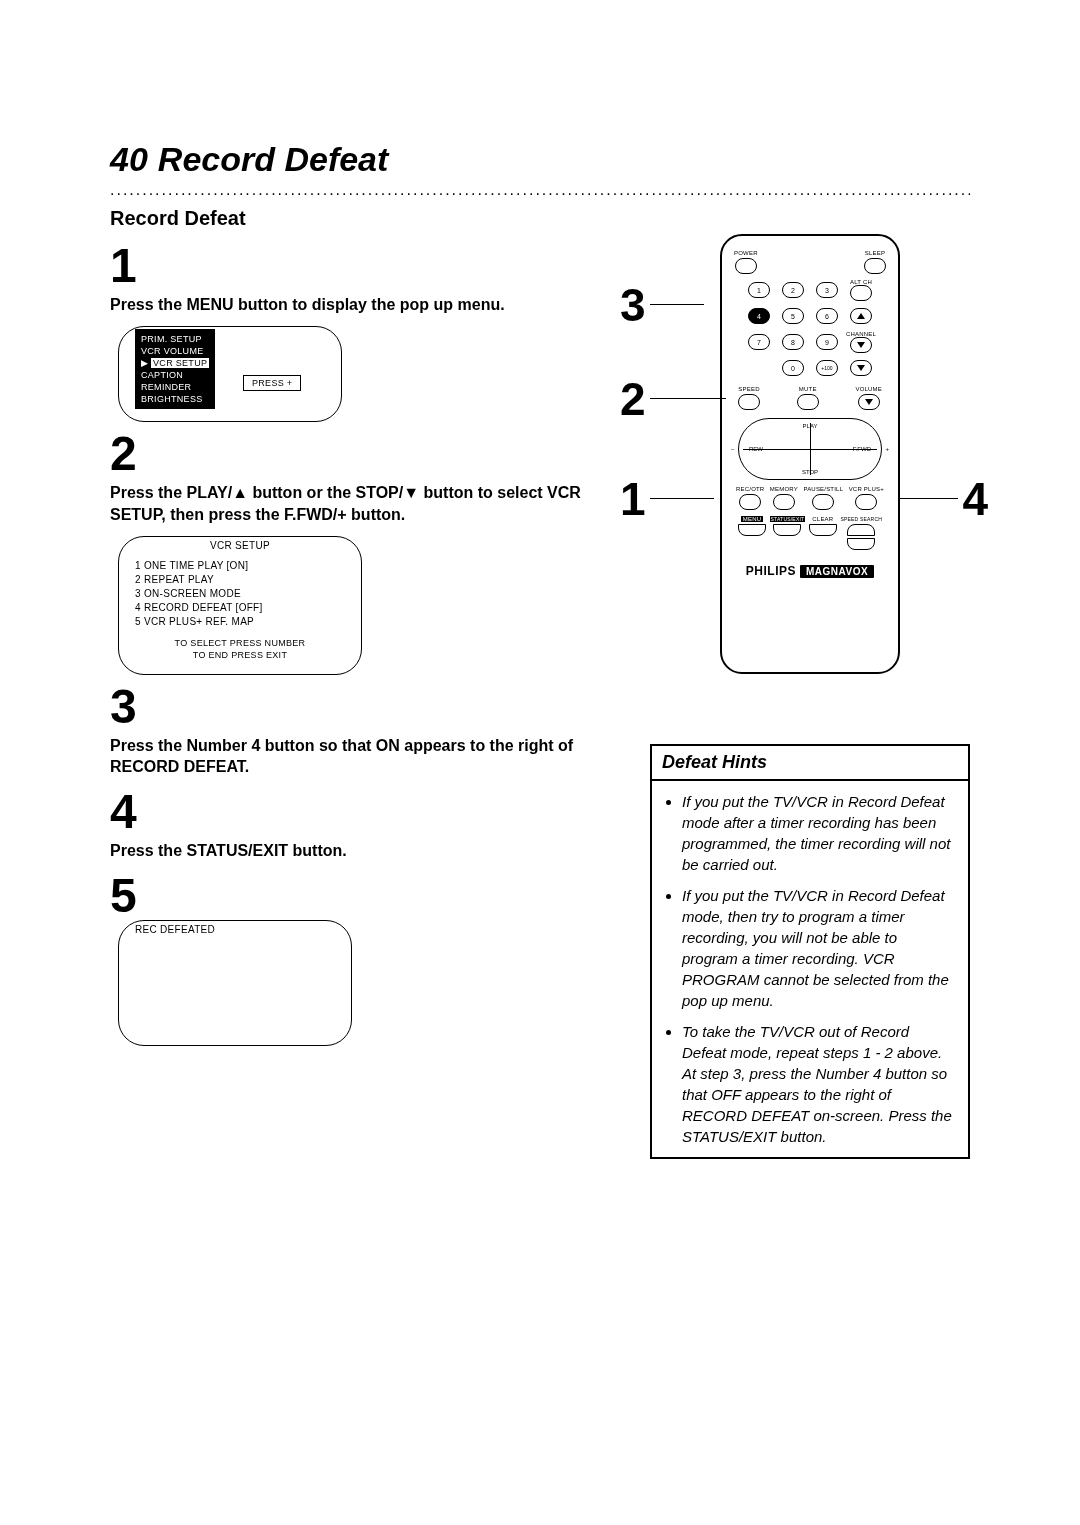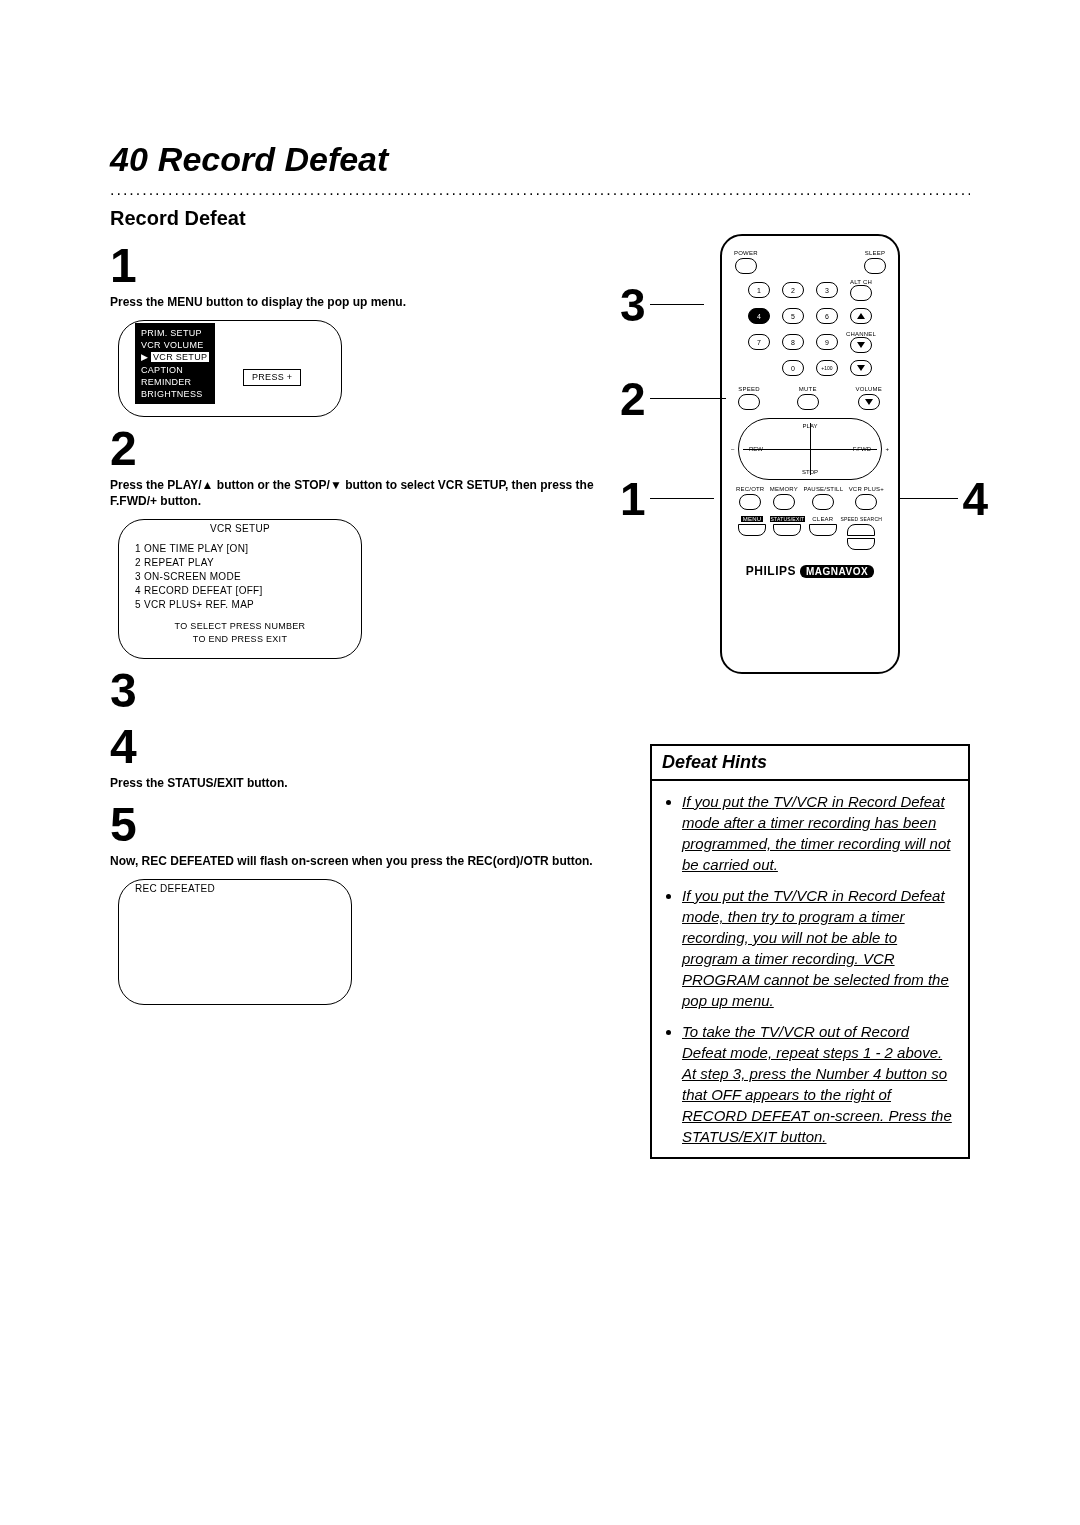--- a/index.html
+++ b/index.html
@@ -58,21 +58,21 @@
     position: relative;
   }
 
   .step-num {
     font-size: 48px;
     font-weight: bold;
     line-height: 1;
     margin-top: 8px;
   }
   .step-text {
-    font-size: 12px;
+    font-size: 16px;
     font-weight: bold;
     margin: 4px 0 10px 0;
     line-height: 1.35;
   }
 
   
   .osd {
     border: 1px solid #000;
     border-radius: 26px;
     padding: 2px 16px 12px 16px;
@@ -168,21 +168,21 @@
   .transport .lbl{position:absolute;font-size:6px;}
 
   .row5 { display:flex; justify-content:space-between; padding:0 2px; margin-top:6px;}
   .row5 .col{display:flex;flex-direction:column;align-items:center;gap:2px;}
   .row4 { display:flex; justify-content:space-between; padding:0 4px; margin-top:6px;}
   .row4 .col{display:flex;flex-direction:column;align-items:center;gap:2px;}
   .btn-tab { width:26px;height:10px;border:1px solid #000;border-radius:0 0 8px 8px;}
   .btn-tab-up { width:26px;height:10px;border:1px solid #000;border-radius:8px 8px 0 0;}
 
   .brand { text-align:center; margin-top:14px; font-size:12px; font-weight:bold; letter-spacing:0.5px;}
-  .brand .mgx { background:#000;color:#fff;padding:1px 6px;font-size:10px;margin-left:4px;border-radius:6px;}
+  .brand .mgx { background:#000;color:#fff;padding:1px 6px;font-size:10px;margin-left:4px;border-radius:1px;}
 
   
   .callout-num {
     position:absolute;
     font-size:46px;
     font-weight:bold;
   }
   .callout-line{
     position:absolute;
     border-top:1px solid #000;
@@ -199,21 +199,20 @@
     font-style: italic;
     font-weight: bold;
     font-size: 18px;
     padding: 6px 10px;
   }
   .hints-body {
     padding: 10px 14px 0 14px;
     font-style: italic;
     font-size: 15px;
     line-height: 1.4;
-    text-decoration: underline;
   }
   .hints-body ul { margin:0; padding-left: 16px;}
   .hints-body li { margin-bottom: 10px;}
 </style>
 </head>
 <body>
 
 <div class="page">
 
   <div class="head-line">
@@ -252,26 +251,26 @@
           <div>2  REPEAT PLAY</div>
           <div>3  ON-SCREEN MODE</div>
           <div>4  RECORD DEFEAT    [OFF]</div>
           <div>5  VCR PLUS+ REF. MAP</div>
         </div>
         <div class="osd-foot">TO SELECT PRESS NUMBER</div>
         <div class="osd-foot" style="margin-top:0">TO END PRESS EXIT</div>
       </div>
 
       <div class="step-num">3</div>
+      <div class="step-text">Press the Number 4 button so that ON appears to the right of RECORD DEFEAT.</div>
 
       <div class="step-num">4</div>
       <div class="step-text">Press the STATUS/EXIT button.</div>
 
       <div class="step-num">5</div>
-      <div class="step-text">Now, REC DEFEATED will flash on-screen when you press the REC(ord)/OTR button.</div>
 
       <div class="osd osd3">
         <div style="font-size:10px">REC DEFEATED</div>
       </div>
 
     </div>
 
     <div class="right">
 
       <span class="callout-num" style="top:44px;left:-30px">3</span>

